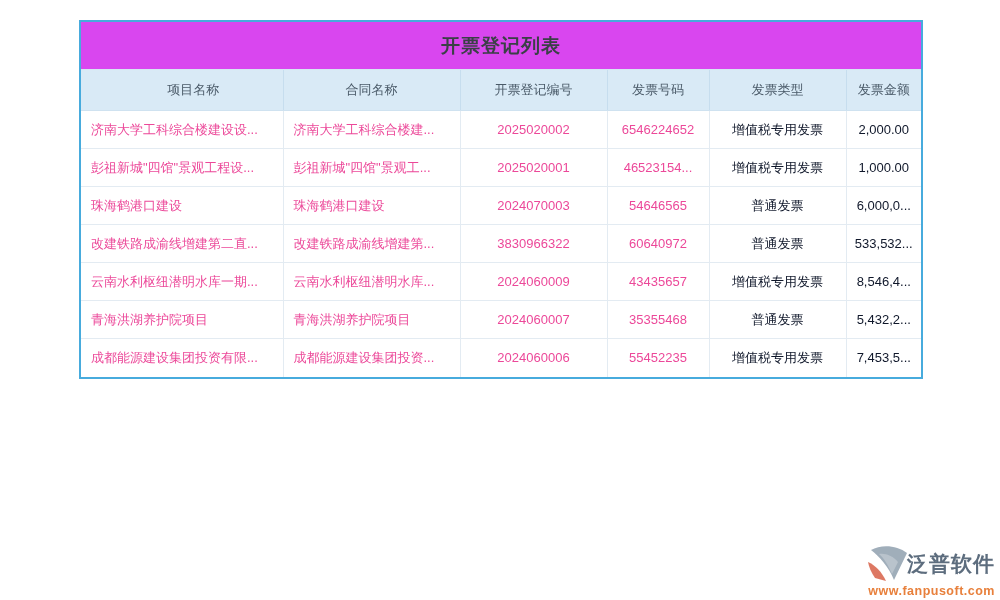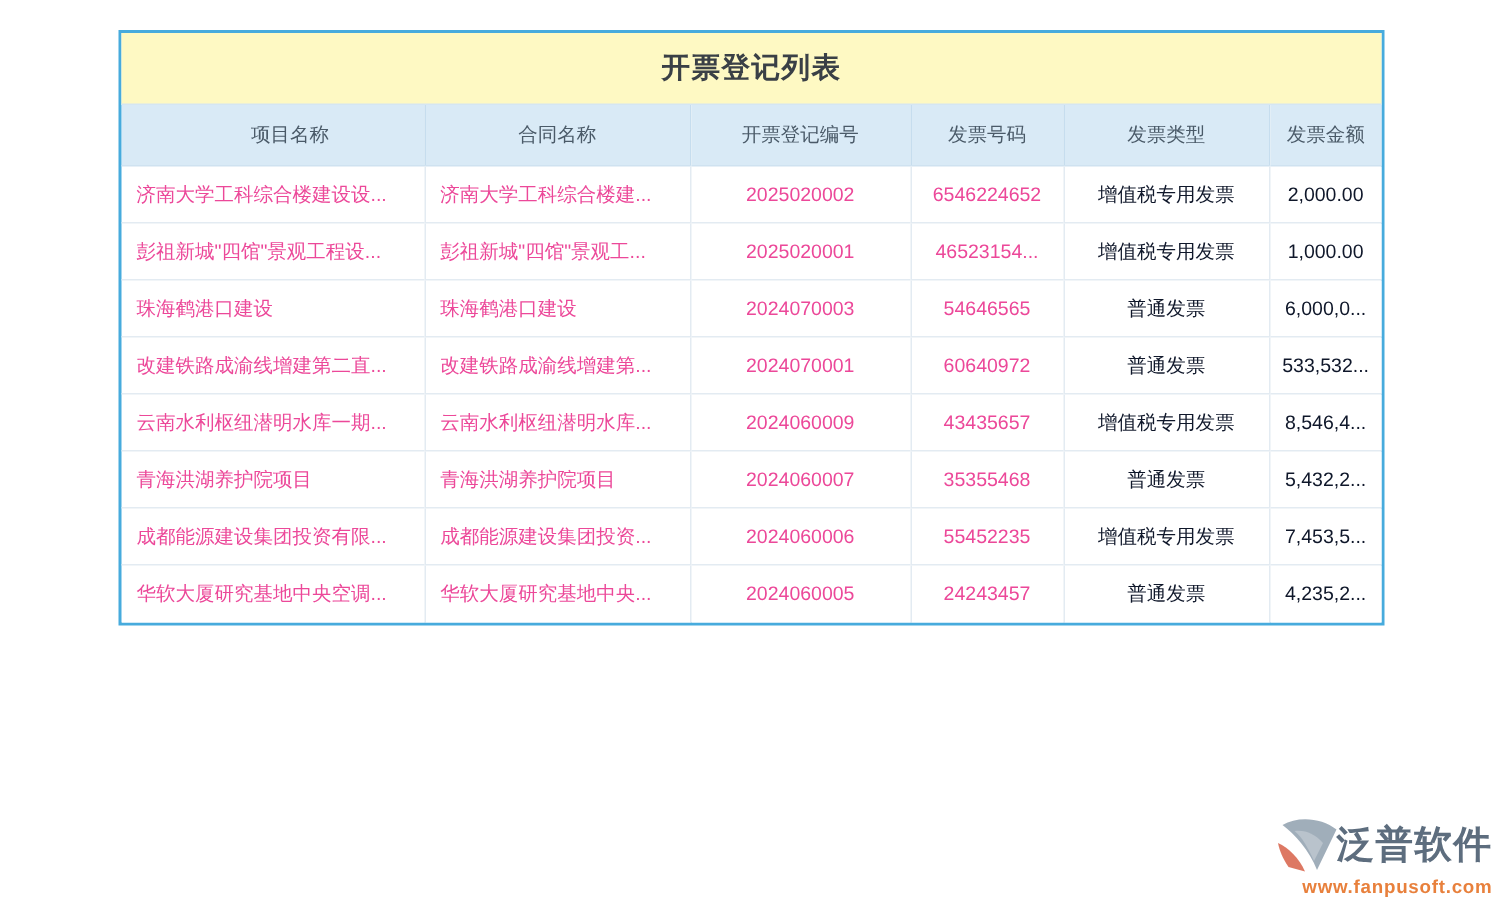--- a/index.html
+++ b/index.html
@@ -8,21 +8,21 @@
     background:#ffffff;
     font-family:"Liberation Sans","DejaVu Sans",sans-serif;
   }
   .panel{
     position:absolute;left:79px;top:20px;width:840px;
     background:#ffffff;border:2px solid #47abdd;
   }
   .panel-title{
     height:47px;line-height:47px;text-align:center;
     font-size:19px;font-weight:bold;color:#3a4046;
-    border-bottom:1px solid #d5e6f2;background:#fef9c3;
+    border-bottom:1px solid #d5e6f2;background:#d946ef;
     letter-spacing:1px;
   }
   table.grid{
     width:840px;border-collapse:collapse;table-layout:fixed;
   }
   .grid thead th{
     background:#d9eaf6;height:38px;
     font-size:13px;font-weight:normal;color:#4a5a68;
     text-align:center;border-left:1px solid #c6ddee;
     border-bottom:1px solid #cfe2f0;
@@ -42,21 +42,21 @@
   .grid td.link{color:#ec4899;cursor:pointer;}
   .grid td.c-type,.grid td.c-amount{color:#0f172a;}
 
   .watermark{
     position:absolute;right:5px;bottom:3px;z-index:10;
     width:140px;text-align:right;line-height:1;
   }
   .wm-top{display:flex;align-items:center;justify-content:flex-end;}
   .wm-icon{width:46px;height:40px;margin-right:-4px;opacity:.9;flex:0 0 auto;}
   .wm-brand{
-    font-size:25px;font-weight:bold;color:#5d6d7e;
+    font-size:21px;font-weight:bold;color:#5d6d7e;
     letter-spacing:1px;white-space:nowrap;
   }
   .wm-url{
     margin-top:1px;font-size:12.5px;font-weight:bold;color:#e8803c;
     letter-spacing:.5px;white-space:nowrap;
   }
 </style>
 </head>
 <body>
 
@@ -106,21 +106,21 @@
     <td class="c-regno link">2024070003</td>
     <td class="c-invno link">54646565</td>
     <td class="c-type">普通发票</td>
     <td class="c-amount">6,000,0...</td>
   </tr>
 
 
   <tr>
     <td class="c-project link">改建铁路成渝线增建第二直...</td>
     <td class="c-contract link">改建铁路成渝线增建第...</td>
-    <td class="c-regno link">2024070001</td>
+    <td class="c-regno link">3830966322</td>
     <td class="c-invno link">60640972</td>
     <td class="c-type">普通发票</td>
     <td class="c-amount">533,532...</td>
   </tr>
 
 
 
   <tr>
     <td class="c-project link">云南水利枢纽潜明水库一期...</td>
     <td class="c-contract link">云南水利枢纽潜明水库...</td>
@@ -142,28 +142,20 @@
 
   <tr>
     <td class="c-project link">成都能源建设集团投资有限...</td>
     <td class="c-contract link">成都能源建设集团投资...</td>
     <td class="c-regno link">2024060006</td>
     <td class="c-invno link">55452235</td>
     <td class="c-type">增值税专用发票</td>
     <td class="c-amount">7,453,5...</td>
   </tr>
 
-  <tr>
-    <td class="c-project link">华软大厦研究基地中央空调...</td>
-    <td class="c-contract link">华软大厦研究基地中央...</td>
-    <td class="c-regno link">2024060005</td>
-    <td class="c-invno link">24243457</td>
-    <td class="c-type">普通发票</td>
-    <td class="c-amount">4,235,2...</td>
-  </tr>
 </tbody>
   </table>
 </div>
 
 <div class="watermark">
   <div class="wm-top">
     <svg class="wm-icon" viewBox="0 0 46 40" xmlns="http://www.w3.org/2000/svg">
       <path d="M6,6 C16,0 32,1 42,9 L29,36 C24,23 14,12 6,6 Z" fill="#8495a6" opacity="0.85"></path>
       <path d="M3,18 C10,21 17,28 21,37 L10,34 C6,28 4,23 3,18 Z" fill="#d65a3f" opacity="0.9"></path>
       <path d="M14,10 C21,9 28,12 33,18 L27,30 C23,21 19,14 14,10 Z" fill="#ffffff" opacity="0.25"></path>

